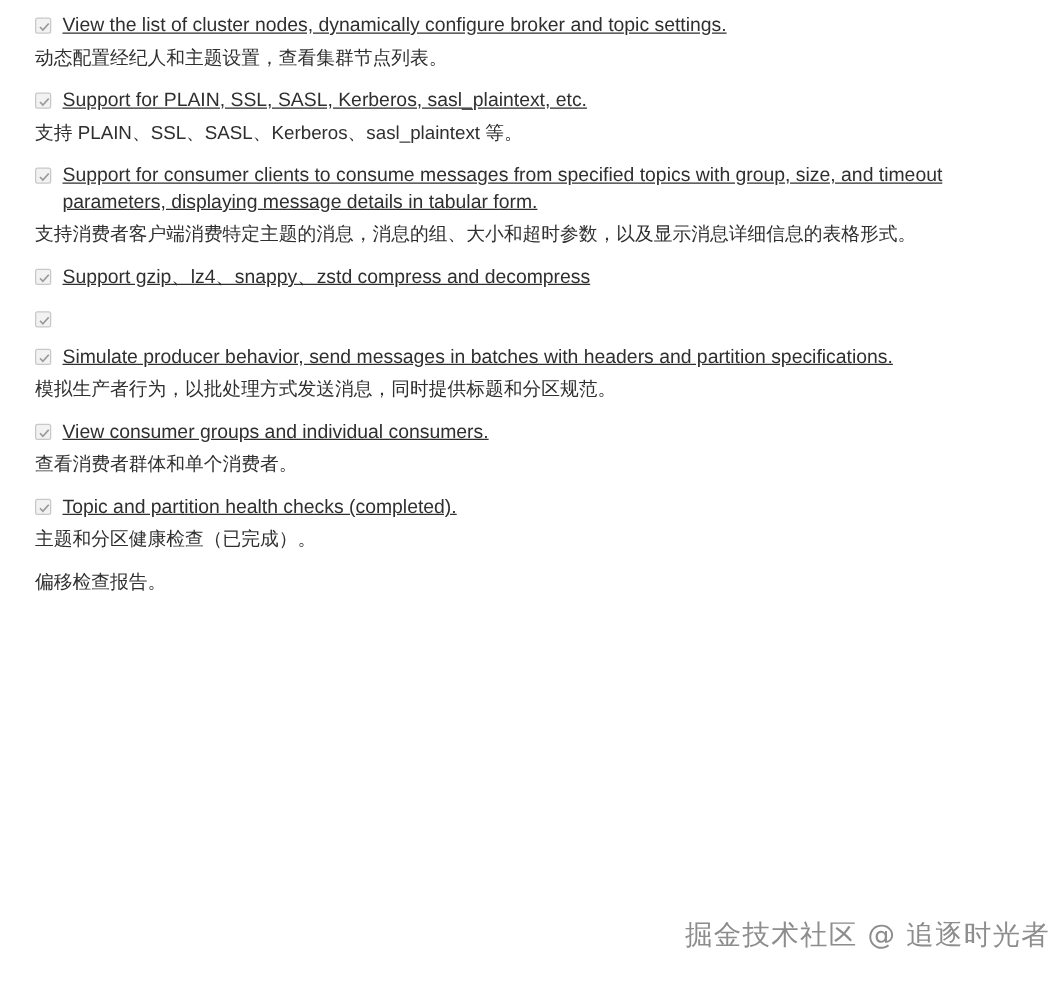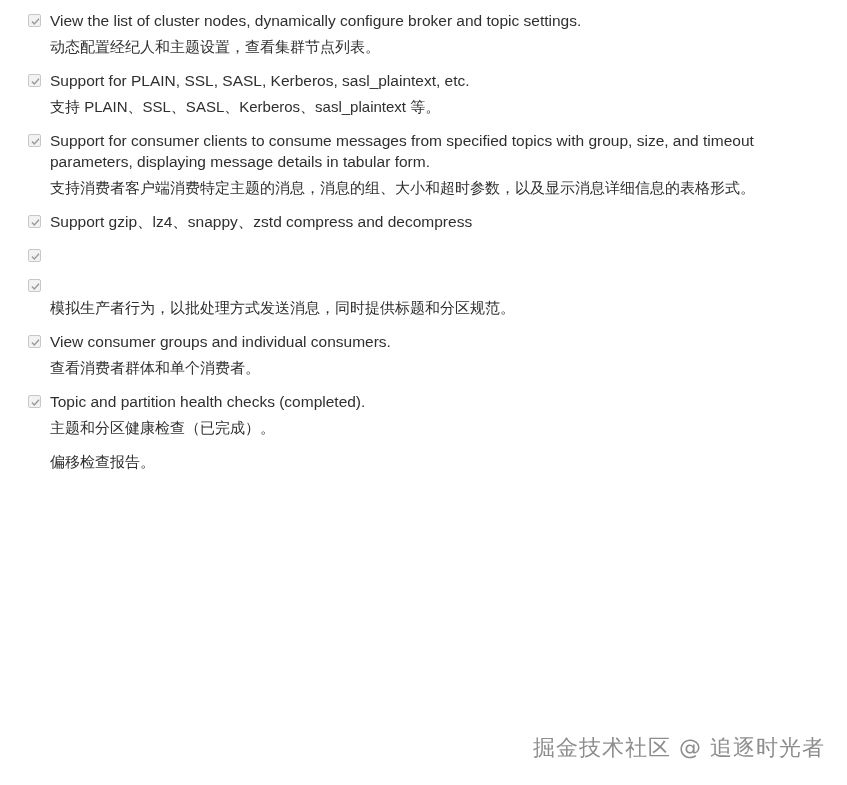--- a/index.html
+++ b/index.html
@@ -18,20 +18,21 @@
   .doc {
     padding: 10px 20px 0 28px;
     box-sizing: border-box;
   }
   .feature {
     margin-bottom: 13px;
   }
   .feature-row {
     display: flex;
     align-items: flex-start;
+    text-decoration: underline;
   }
   .checkbox {
     width: 13px;
     height: 13px;
     min-width: 13px;
     margin-top: 4px;
     margin-right: 9px;
     border: 1px solid #c8c8c8;
     background: #f2f2f2;
     border-radius: 2px;
@@ -47,26 +48,25 @@
     font-size: 15.5px;
     line-height: 21px;
     color: #2f2f2f;
     max-width: 760px;
   }
   .zh {
     font-size: 15px;
     line-height: 21px;
     color: #2f2f2f;
     margin-top: 5px;
-    margin-left: 22px;
     max-width: 790px;
   }
   .watermark {
     position: absolute;
-    right: 22px;
+    right: 7px;
     bottom: 22px;
     font-size: 22px;
     color: #8d8d8d;
     letter-spacing: 1px;
     white-space: nowrap;
     font-family: "DejaVu Sans", sans-serif;
   }
 </style>
 </head>
 <body>
@@ -132,20 +132,21 @@
   </div>
 
 
   <div class="feature">
     <div class="feature-row">
       <span class="checkbox">
         <svg width="11" height="11" viewBox="0 0 11 11">
             <path d="M2 5.6 L4.3 8 L9 2.8" stroke="#9a9a9a" stroke-width="1.4" fill="none"></path>
           </svg>
       </span>
+      <span class="en">Simulate producer behavior, send messages in batches with headers and partition specifications.</span>
     </div>
     <div class="zh">模拟生产者行为，以批处理方式发送消息，同时提供标题和分区规范。</div>
   </div>
 
   <div class="feature">
     <div class="feature-row">
       <span class="checkbox">
         <svg width="11" height="11" viewBox="0 0 11 11">
             <path d="M2 5.6 L4.3 8 L9 2.8" stroke="#9a9a9a" stroke-width="1.4" fill="none"></path>
           </svg>

